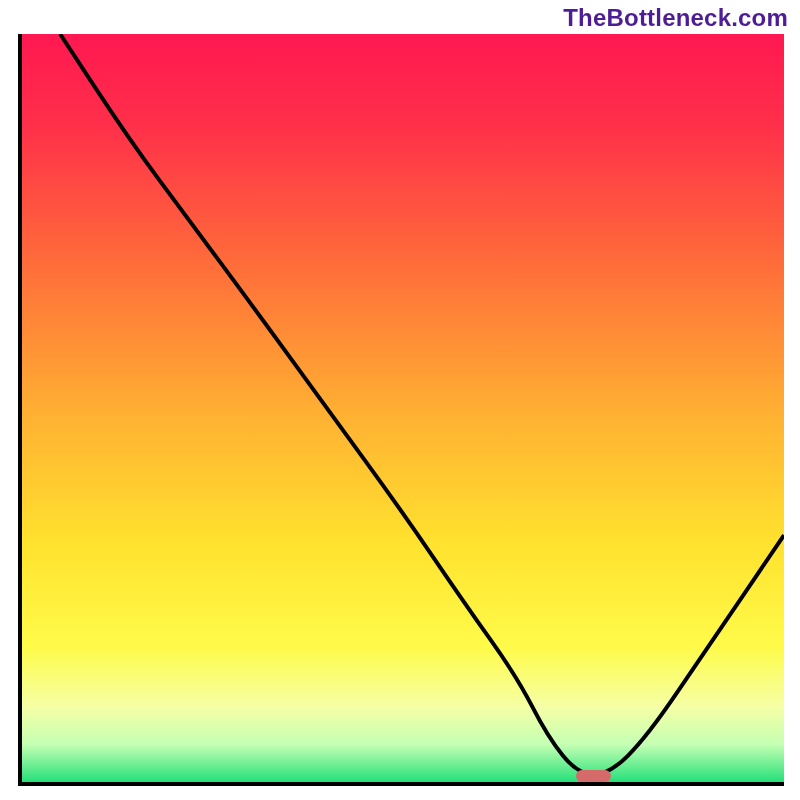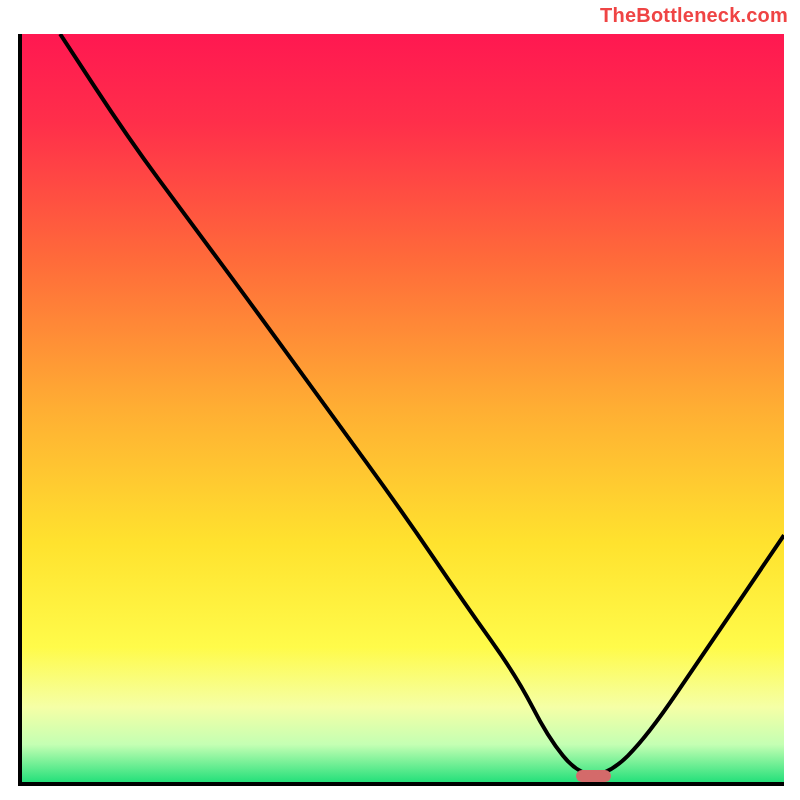--- a/index.html
+++ b/index.html
@@ -12,23 +12,23 @@
   }
   .wrap {
     position: relative;
     width: 800px;
     height: 800px;
   }
   .watermark {
     position: absolute;
     top: 4px;
     right: 12px;
-    font-size: 20px;
+    font-size: 24px;
     font-weight: 600;
-    color: #ef4444;
+    color: #4c1d95;
     letter-spacing: 0.2px;
     z-index: 20;
   }
   .plot {
     position: absolute;
     left: 18px;
     top: 34px;
     width: 766px;
     height: 752px;
     border-left: 4px solid #000;

